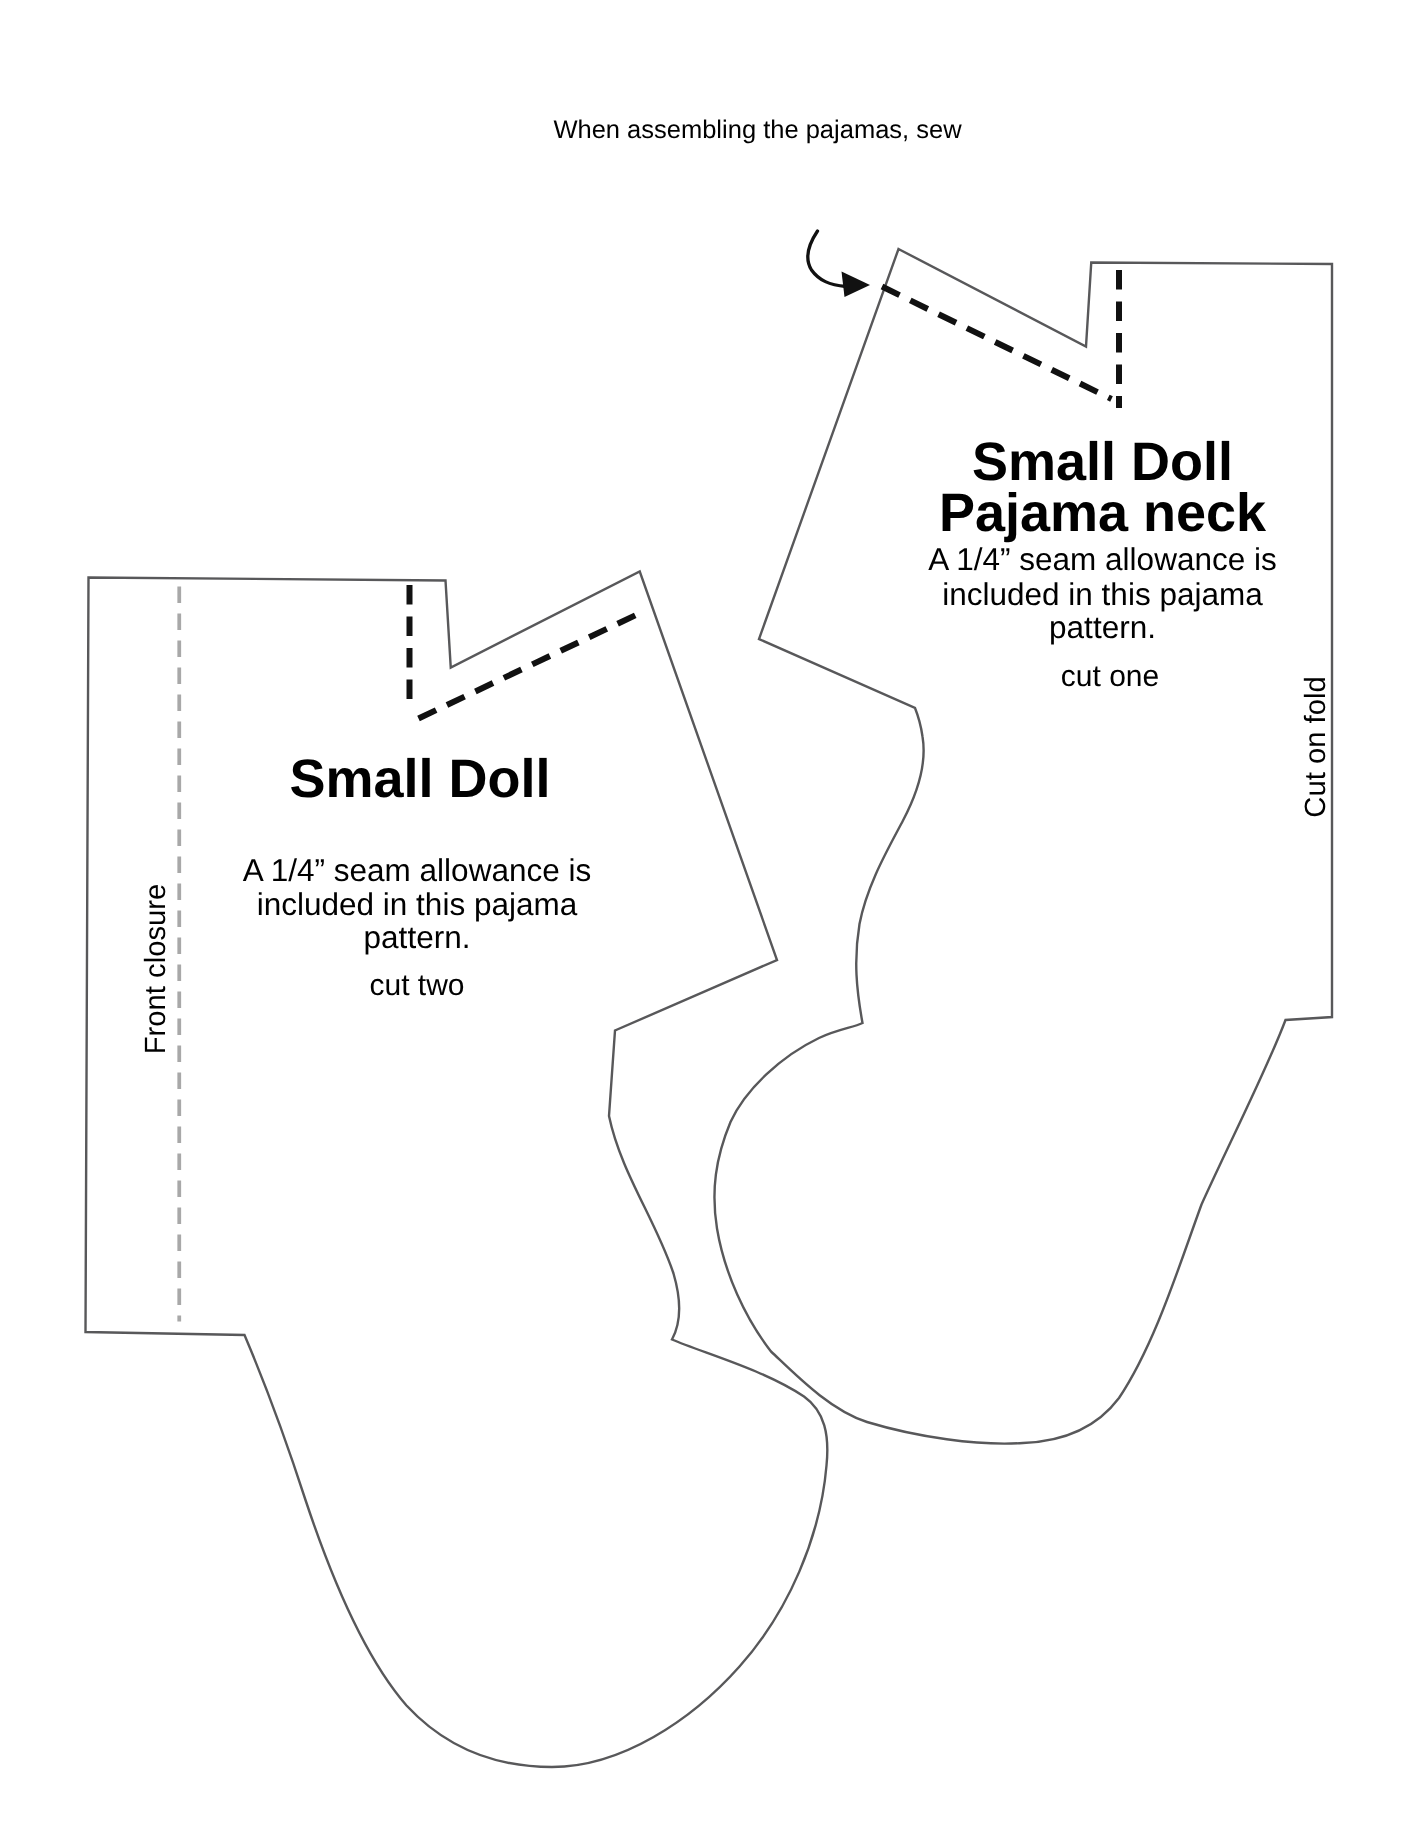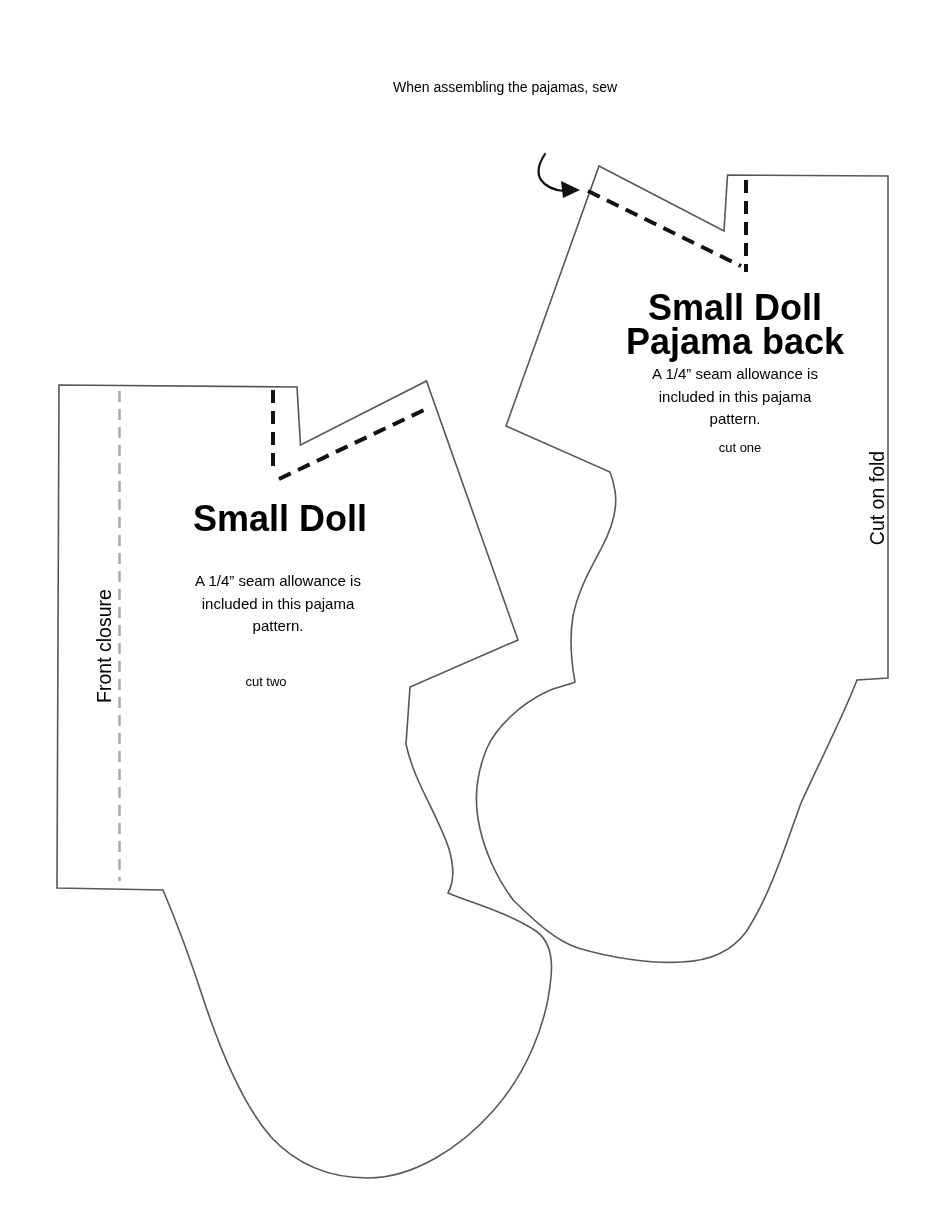--- a/index.html
+++ b/index.html
@@ -8,35 +8,35 @@
     width:950px;height:1230px;
     background:#ffffff;
     font-family:"Liberation Sans", sans-serif;
     color:#000000;
     overflow:hidden;
   }
   #pattern-svg{position:absolute;left:0;top:0;}
   .txt{position:absolute;text-align:center;}
   .annotation{
     left:255px;top:77px;width:500px;
-    font-size:14px;line-height:20px;
+    font-size:17px;line-height:20px;
   }
   .piece-title{
     font-size:36px;line-height:34px;width:300px;font-weight:bold;
   }
   .piece-body{
-    font-size:15px;line-height:22.5px;width:300px;
+    font-size:21px;line-height:22.5px;width:300px;
   }
-  .cut-label{font-size:13px;width:300px;}
+  .cut-label{font-size:20px;width:300px;}
   .back-title{left:585px;top:291px;}
   .back-body{left:585px;top:363px;}
   .back-cut{left:590px;top:440px;}
   .front-title{left:130px;top:502px;}
   .front-body{left:128px;top:570px;}
-  .front-cut{left:116px;top:646px;margin-top:28px;}
+  .front-cut{left:128px;top:646px;}
   .rotated{
     transform:rotate(-90deg);
     transform-origin:center center;
     font-size:19.5px;
     white-space:nowrap;
   }
   .cut-on-fold{left:806px;top:488px;width:140px;height:20px;}
   .front-closure{left:33px;top:636px;width:140px;height:20px;}
 </style>
 </head>
@@ -89,21 +89,21 @@
       <polygon points="580,190 561,181 563,198" fill="#111111"></polygon>
     </g>
   </svg>
 
   <div class="txt annotation">
     <div>When assembling the pajamas, sew</div>
   </div>
 
   <div class="txt piece-title back-title">
     <div>Small Doll</div>
-    <div>Pajama back</div>
+    <div>Pajama neck</div>
   </div>
   <div class="txt piece-body back-body">
     <div>A 1/4” seam allowance is</div>
     <div>included in this pajama</div>
     <div>pattern.</div>
   </div>
   <div class="txt cut-label back-cut">cut one</div>
   <div class="txt rotated cut-on-fold">Cut on fold</div>
 
   <div class="txt piece-title front-title">

